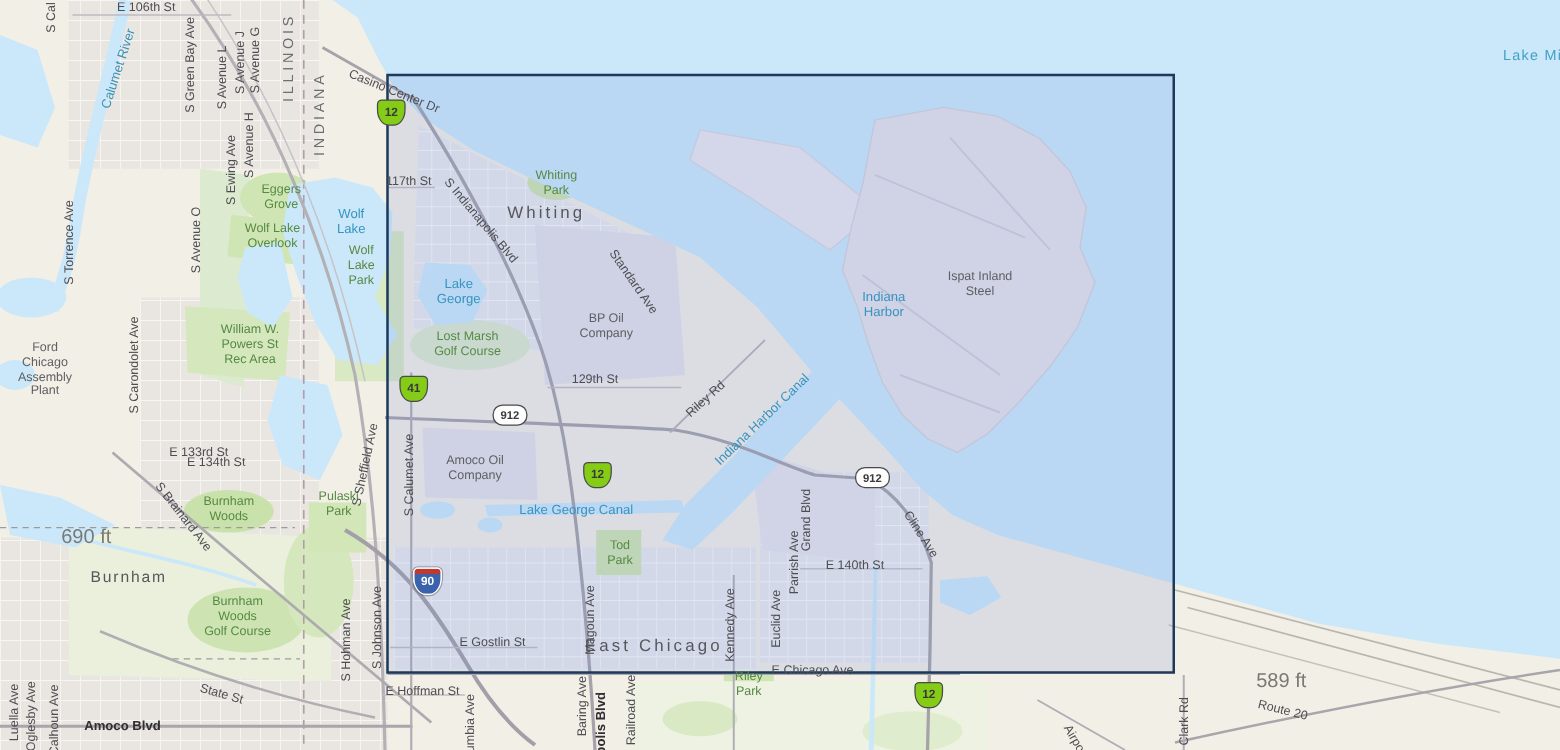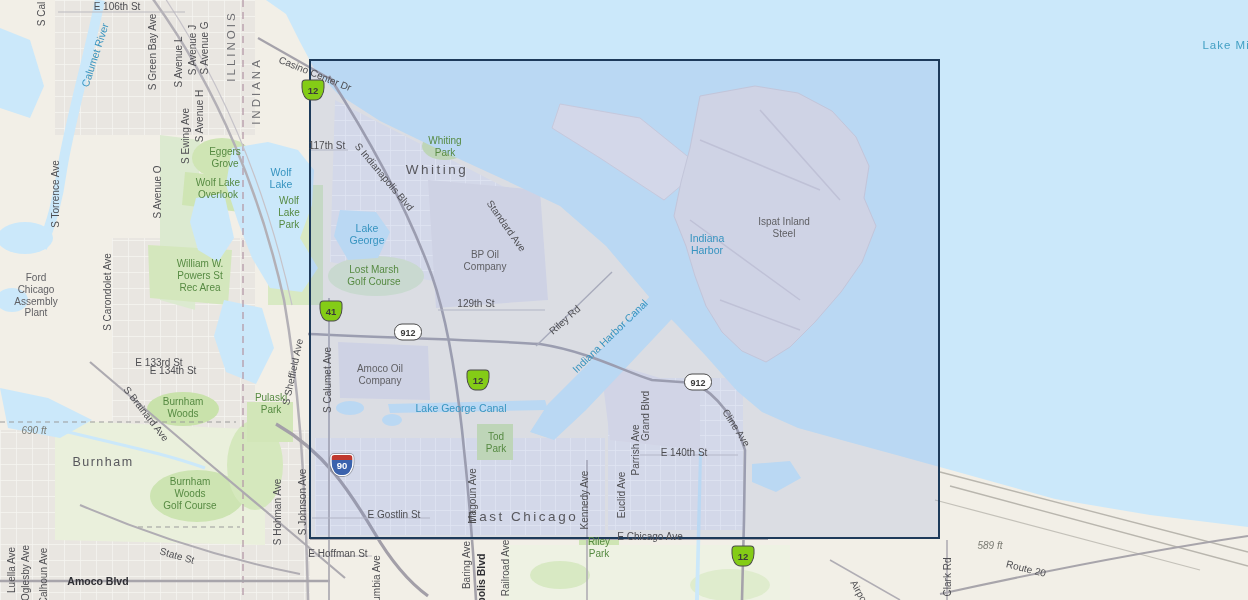--- a/index.html
+++ b/index.html
@@ -21,21 +21,21 @@
     transform:translate(-50%,-50%);pointer-events:none;
   }
   .k-road{font-size:10px;color:#4e4e52;}
   .k-roadM{font-size:10.5px;color:#2e2e33;font-weight:bold;}
   .k-city{font-size:13.5px;color:#57575c;letter-spacing:2.5px;}
   .k-city2{font-size:12.5px;color:#57575c;letter-spacing:1.5px;}
   .k-park{font-size:10px;color:#568a42;}
   .k-water{font-size:10.5px;color:#3794c0;}
   .k-waterL{font-size:11.5px;color:#44a0c4;letter-spacing:1px;}
   .k-fac{font-size:10px;color:#5f5f63;}
-  .k-elev{font-size:10px;font-style:italic;color:#7a7a72;}
+  .k-elev{font-size:16px;color:#7a7a72;margin-left:35px;}
   .k-bdy{font-size:11.5px;color:#6e6e72;letter-spacing:3px;}
   .shield{
     position:absolute;z-index:3;transform:translate(-50%,-50%);
     display:flex;align-items:center;justify-content:center;
     font-weight:bold;color:#3a3a3a;pointer-events:none;
   }
   .shield-us{
     width:21px;height:19px;background:#84cc16;border:1.6px solid #4a4a4a;
     border-radius:4px 4px 9px 9px / 4px 4px 13px 13px;font-size:9.5px;
   }

